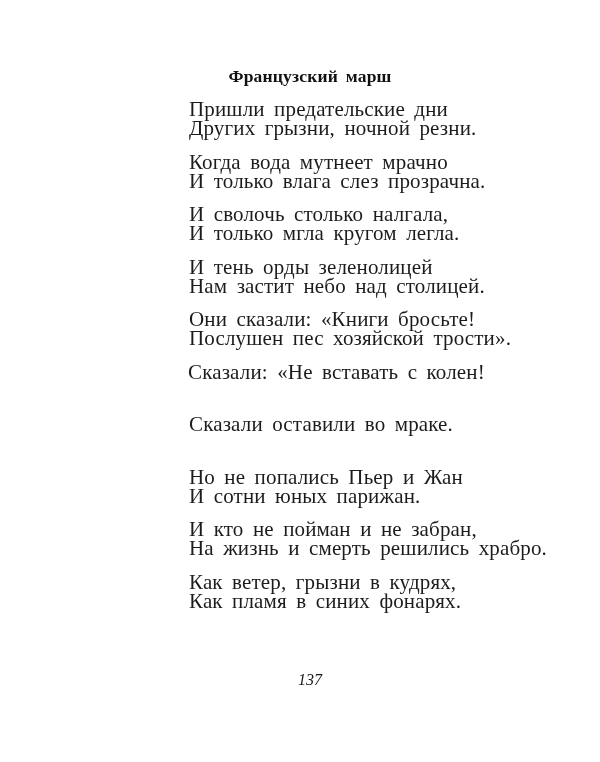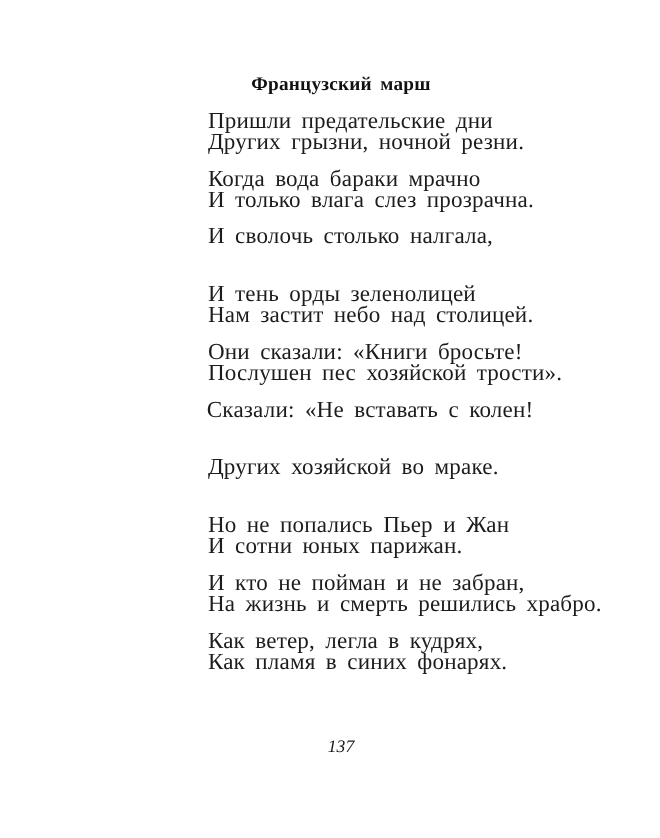--- a/index.html
+++ b/index.html
@@ -72,48 +72,49 @@
 
 <div class="page">
   <div class="title">Французский марш</div>
 
   <div class="poem">
     <div class="stanza">
       <span class="line">Пришли предательские дни</span>
       <span class="line">Других грызни, ночной резни.</span>
     </div>
     <div class="stanza">
-      <span class="line">Когда вода бараки мрачно</span>
+      <span class="line">Когда вода мутнеет мрачно</span>
       <span class="line">И только влага слез прозрачна.</span>
     </div>
     <div class="stanza">
       <span class="line">И сволочь столько налгала,</span>
+      <span class="line">И только мгла кругом легла.</span>
     </div>
     <div class="stanza">
       <span class="line">И тень орды зеленолицей</span>
       <span class="line">Нам застит небо над столицей.</span>
     </div>
     <div class="stanza">
       <span class="line">Они сказали: «Книги бросьте!</span>
       <span class="line">Послушен пес хозяйской трости».</span>
     </div>
     <div class="stanza shift-left">
       <span class="line">Сказали: «Не вставать с колен!</span>
     </div>
     <div class="stanza">
-      <span class="line">Других хозяйской во мраке.</span>
+      <span class="line">Сказали оставили во мраке.</span>
     </div>
     <div class="stanza">
       <span class="line">Но не попались Пьер и Жан</span>
       <span class="line">И сотни юных парижан.</span>
     </div>
     <div class="stanza">
       <span class="line">И кто не пойман и не забран,</span>
       <span class="line">На жизнь и смерть решились храбро.</span>
     </div>
     <div class="stanza">
-      <span class="line">Как ветер, легла в кудрях,</span>
+      <span class="line">Как ветер, грызни в кудрях,</span>
       <span class="line">Как пламя в синих фонарях.</span>
     </div>
   </div>
 
   <div class="page-number">137</div>
 </div>
 
 </body></html>

